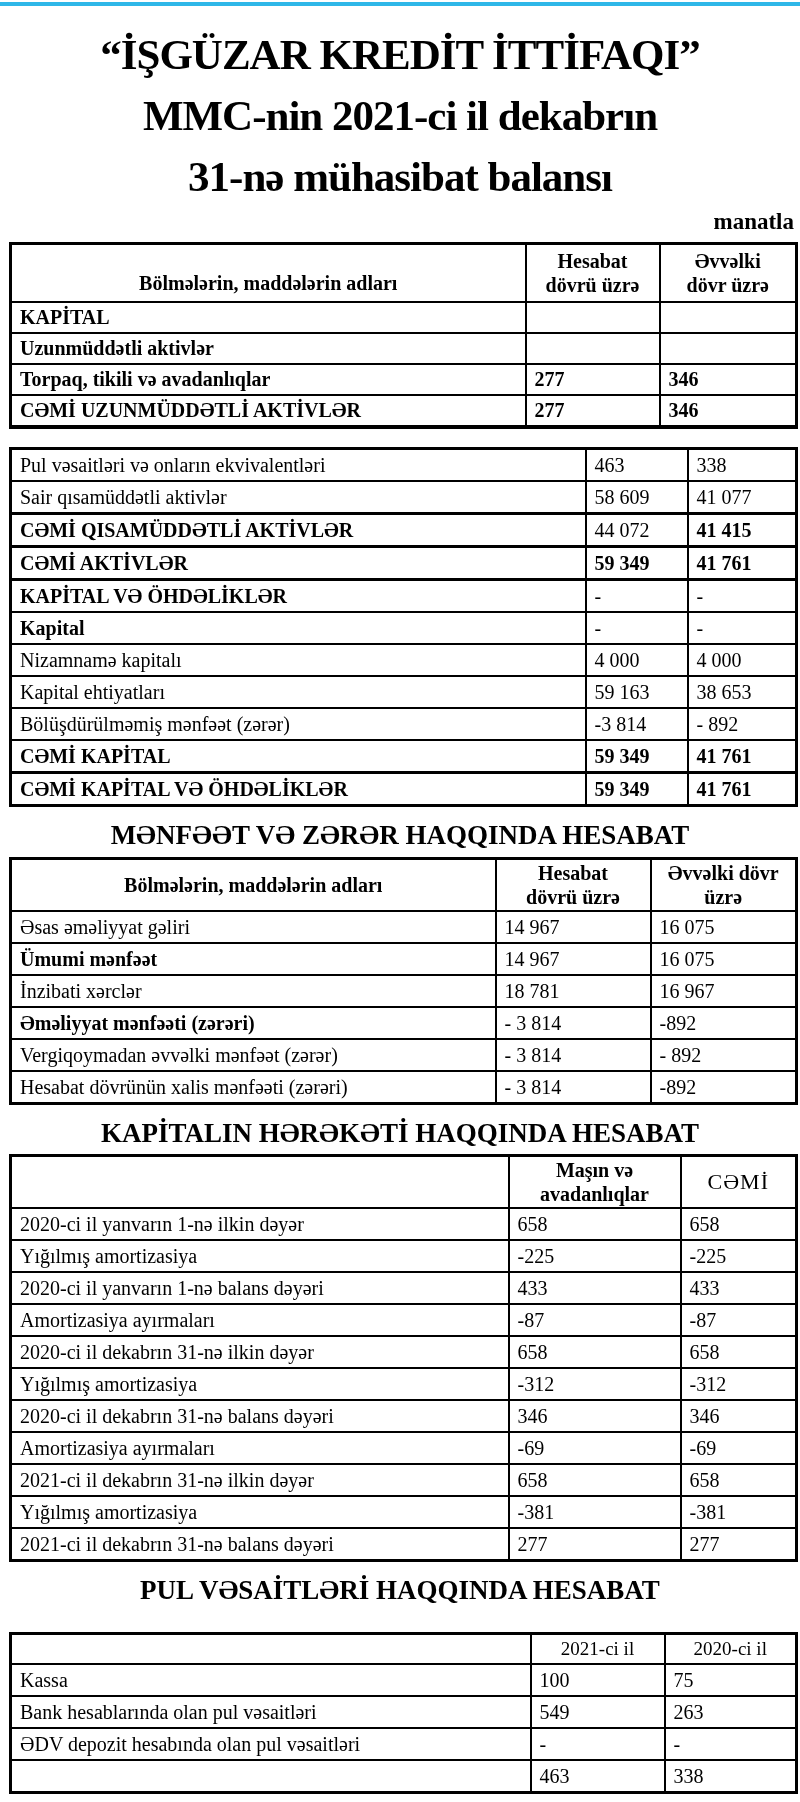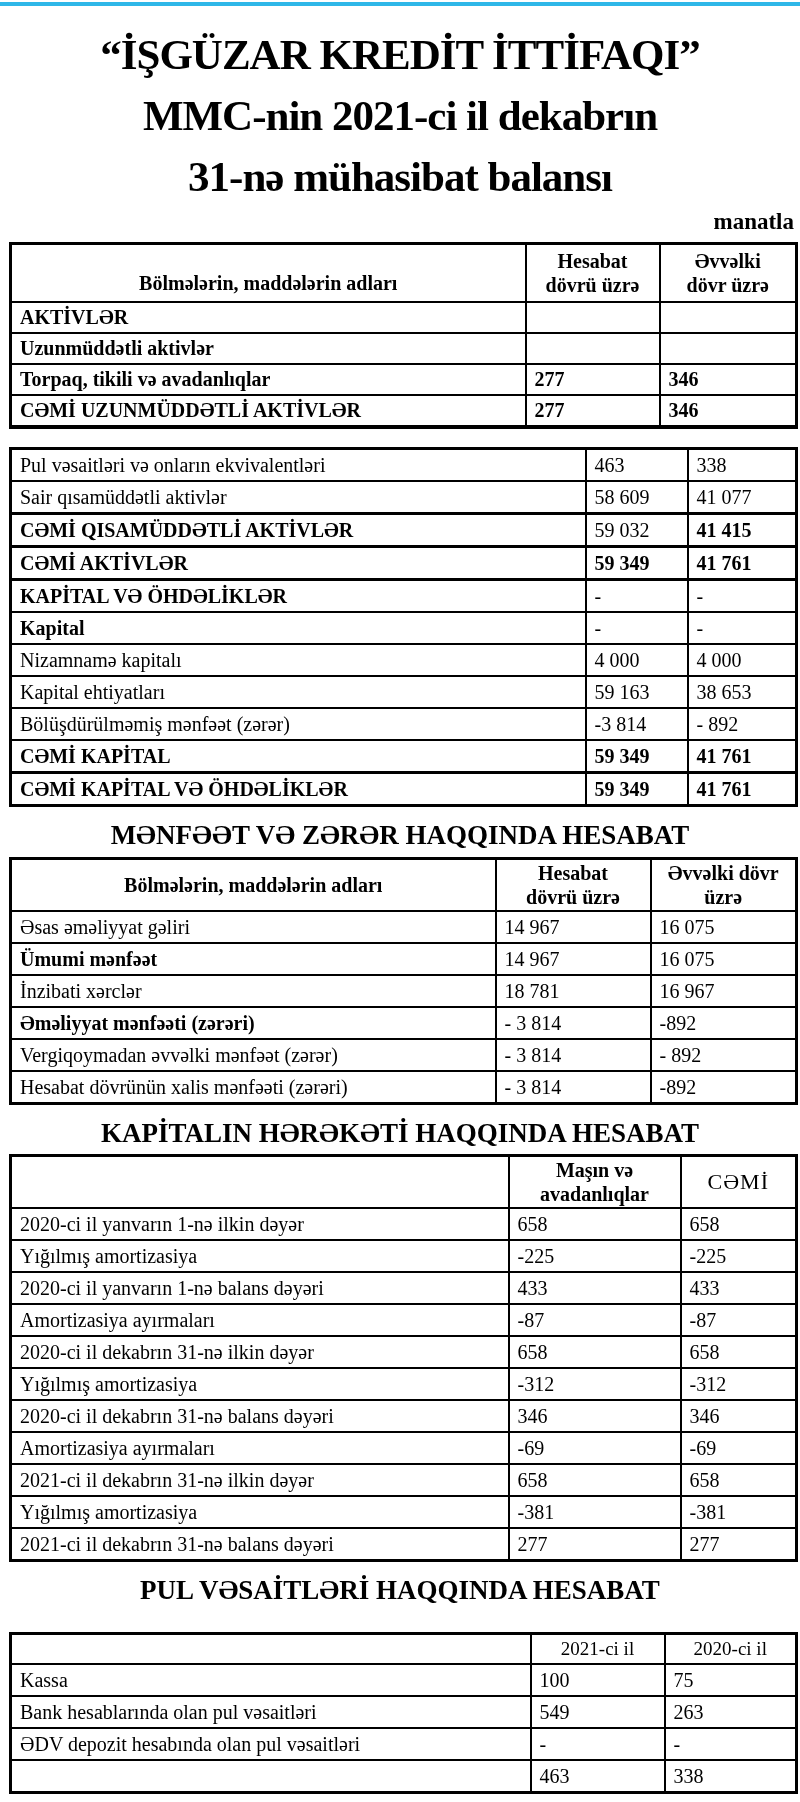--- a/index.html
+++ b/index.html
@@ -50,21 +50,21 @@
       <col style="width:134px">
       <col style="width:137px">
     </colgroup>
   <tbody>
       <tr>
     <th class="namehead">Bölmələrin, maddələrin adları</th>
     <th>Hesabat dövrü üzrə</th>
     <th>Əvvəlki dövr üzrə</th>
   </tr>
   <tr class="dr">
-    <td>AKTİVLƏR</td>
+    <td>KAPİTAL</td>
     <td></td>
     <td></td>
   </tr>
   <tr class="dr">
     <td>Uzunmüddətli aktivlər</td>
     <td></td>
     <td></td>
   </tr>
   <tr class="dr">
     <td>Torpaq, tikili və avadanlıqlar</td>
@@ -91,21 +91,21 @@
     <td>463</td>
     <td>338</td>
   </tr>
   <tr class="dr">
     <td>Sair qısamüddətli aktivlər</td>
     <td>58 609</td>
     <td>41 077</td>
   </tr>
   <tr class="dr tt">
     <td class="b">CƏMİ QISAMÜDDƏTLİ AKTİVLƏR</td>
-    <td>59 032</td>
+    <td>44 072</td>
     <td class="b">41 415</td>
   </tr>
   <tr class="dr tt">
     <td class="b">CƏMİ AKTİVLƏR</td>
     <td class="b">59 349</td>
     <td class="b">41 761</td>
   </tr>
   <tr class="dr tt">
     <td class="b">KAPİTAL VƏ ÖHDƏLİKLƏR</td>
     <td>-</td>

